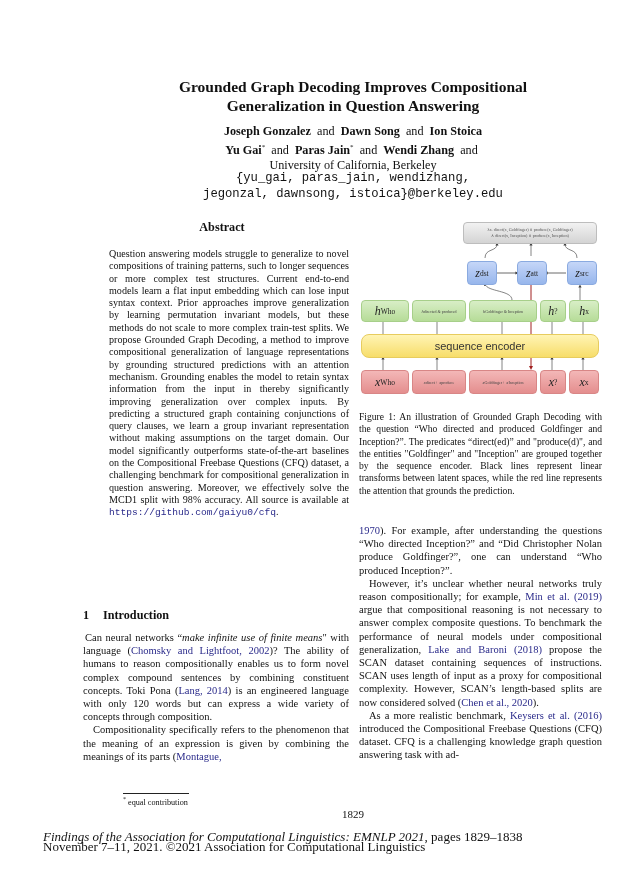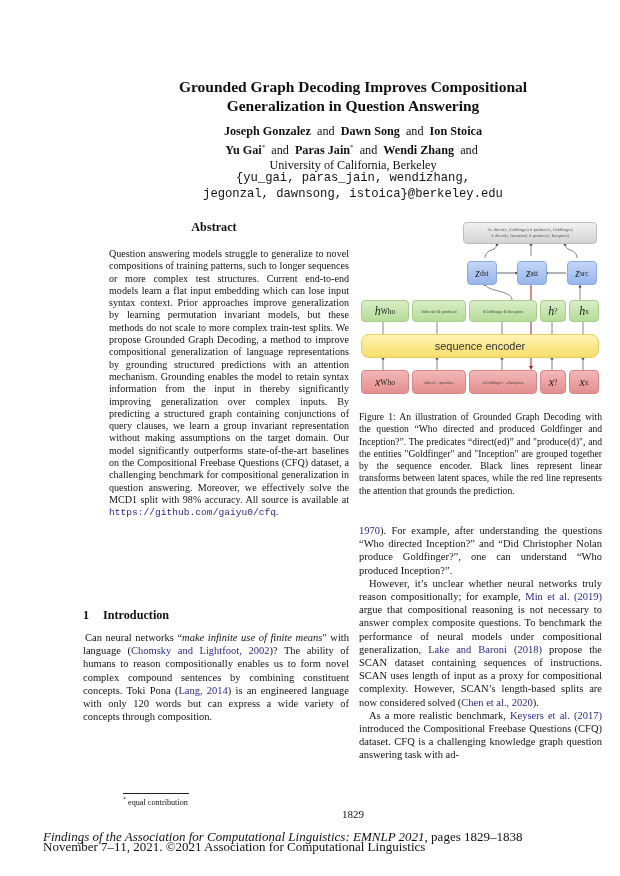--- a/index.html
+++ b/index.html
@@ -6,21 +6,21 @@
   body { width:620px; height:876px; position:relative; overflow:hidden;
          font-family:"Liberation Serif", "DejaVu Serif", serif; color:#111; }
   .abs { position:absolute;margin-left:43px; }
   .title { left:0; width:620px; top:77px; text-align:center; font-weight:bold;
            font-size:15.5px; line-height:19px; }
   .authors { left:0; width:620px; top:124px; text-align:center; font-size:12.2px; line-height:15.5px; }
   .authors b { font-weight:bold; }
   .authors .and { margin:0 3px; }
   .mono { font-family:"Liberation Mono", "DejaVu Sans Mono", monospace; }
   .emails { left:0; width:620px; top:171px; text-align:center; font-size:12.2px; line-height:15.5px; }
-  .abstract-h { left:112px; width:118px; top:220px; text-align:center; font-weight:bold; font-size:12.2px; }
+  .abstract-h { left:120px; width:118px; top:220px; text-align:center; font-weight:bold; font-size:12.2px; }
   .para { font-size:10.1px; line-height:12.3px; text-align:justify; margin:0; }
   .abstract-text { left:60px; width:246px; top:248px; }
   .abstract-text .para { hyphens:auto; }
   .link { color:#2a2a8a; }
   .monolink { font-family:"Liberation Mono", "DejaVu Sans Mono", monospace; color:#2a2a8a; font-size:9.6px; }
   .sec-h { left:40px; top:608px; font-weight:bold; font-size:12.2px; }
   .sec-h .num { display:inline-block; width:20px; }
   .intro-left { left:40px; width:266px; top:631px; }
   .intro-left .para { font-size:10.5px; line-height:13.2px; }
   .indent { text-indent:10px; }
@@ -87,20 +87,23 @@
 </div>
 
 <div class="abs sec-h">
   <span class="num">1</span><span>Introduction</span>
 </div>
 
 <div class="abs intro-left">
   <p class="para" style="text-indent:2px;">
     <span>Can neural networks “</span><i>make infinite use of finite means</i><span>" with language (</span><a class="link">Chomsky and Lightfoot, 2002</a><span>)? The ability of humans to reason compositionally enables us to form novel complex compound sentences by combining constituent concepts. Toki Pona (</span><a class="link">Lang, 2014</a><span>) is an engineered language with only 120 words but can express a wide variety of concepts through composition.</span>
   </p>
+  <p class="para indent">
+    <span>Compositionality specifically refers to the phenomenon that the meaning of an expression is given by combining the meanings of its parts (</span><a class="link">Montague,</a>
+  </p>
 </div>
 
 <div class="abs footrule"></div>
 <div class="abs footnote">
   <sup>*</sup> <span>equal contribution</span>
 </div>
 
 <div class="abs figure">
   <svg width="248" height="182" style="position:absolute;left:0;top:0">
     <defs>
@@ -206,20 +209,20 @@
   </div>
 </div>
 
 <div class="abs caption">
   <p class="para"><span>Figure 1:</span> <span>An illustration of Grounded Graph Decoding with the question “Who directed and produced Goldfinger and Inception?”. The predicates “direct(ed)” and "produce(d)", and the entities "Goldfinger" and "Inception" are grouped together by the sequence encoder. Black lines represent linear transforms between latent spaces, while the red line represents the attention that grounds the prediction.</span></p>
 </div>
 
 <div class="abs right-text">
   <p class="para"><a class="link">1970</a><span>). For example, after understanding the questions “Who directed Inception?” and “Did Christopher Nolan produce Goldfinger?”, one can understand “Who produced Inception?”.</span></p>
   <p class="para indent"><span>However, it’s unclear whether neural networks truly reason compositionally; for example, </span><a class="link">Min et al. (2019)</a><span> argue that compositional reasoning is not necessary to answer complex composite questions. To benchmark the performance of neural models under compositional generalization, </span><a class="link">Lake and Baroni (2018)</a><span> propose the SCAN dataset containing sequences of instructions. SCAN uses length of input as a proxy for compositional complexity. However, SCAN’s length-based splits are now considered solved (</span><a class="link">Chen et al., 2020</a><span>).</span></p>
-  <p class="para indent"><span>As a more realistic benchmark, </span><a class="link">Keysers et al. (2017)</a><span> introduced the Compositional Freebase Questions (CFQ) dataset. CFQ is a challenging knowledge graph question answering task with ad-</span></p>
+  <p class="para indent"><span>As a more realistic benchmark, </span><a class="link">Keysers et al. (2016)</a><span> introduced the Compositional Freebase Questions (CFQ) dataset. CFQ is a challenging knowledge graph question answering task with ad-</span></p>
 </div>
 
 <div class="abs pagenum">1829</div>
 <div class="abs footer">
   <div><i>Findings of the Association for Computational Linguistics: EMNLP 2021</i><span>, pages 1829–1838</span></div>
   <div>November 7–11, 2021. ©2021 Association for Computational Linguistics</div>
 </div>
 
 </body></html>

